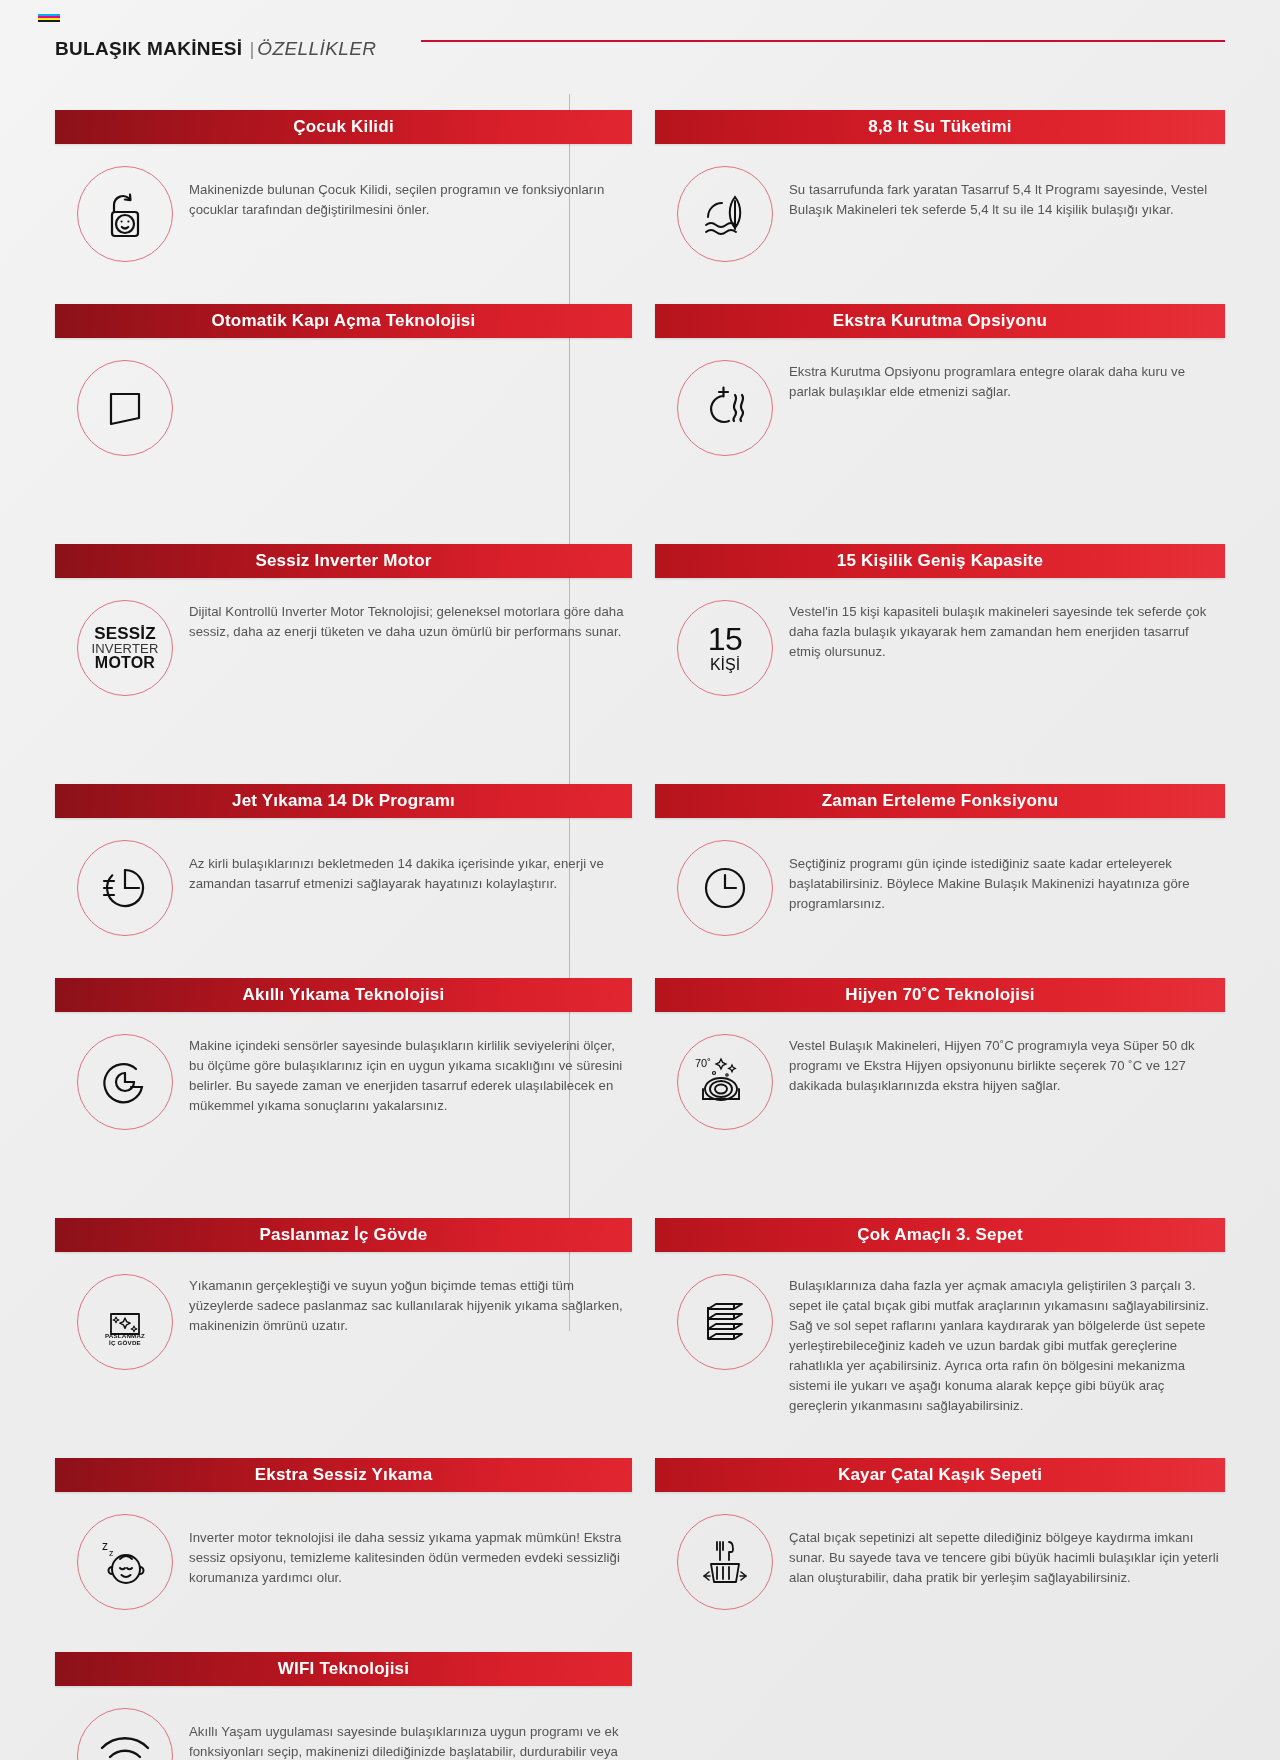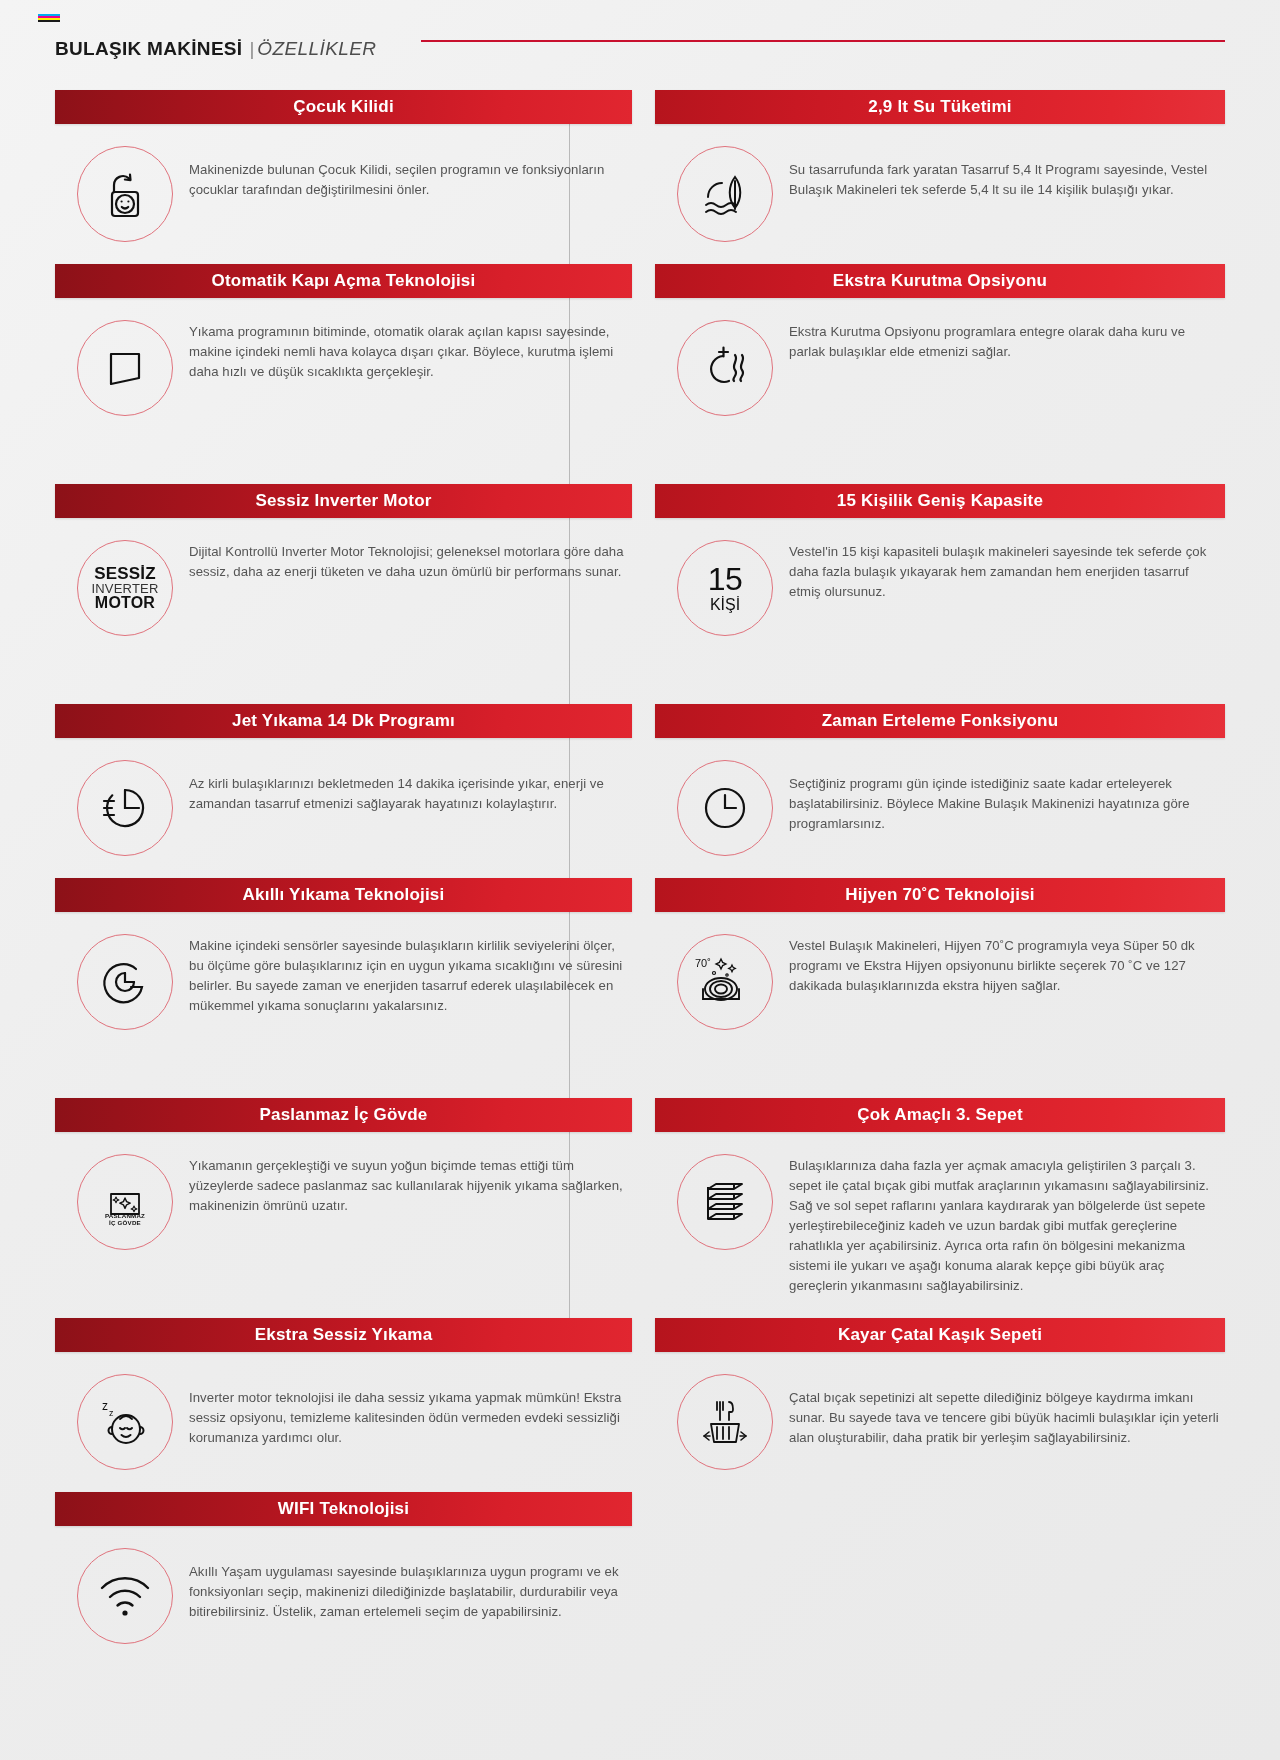--- a/index.html
+++ b/index.html
@@ -110,20 +110,21 @@
     height: 34px;
     background: linear-gradient(95deg, #8c1118 0%, #a3131c 22%, #c01722 52%, #d81f2a 78%, #e12630 100%);
     color: #ffffff;
     display: flex;
     align-items: center;
     justify-content: center;
     font-size: 17px;
     font-weight: bold;
     letter-spacing: 0.2px;
     box-shadow: 0 1px 2px rgba(0,0,0,0.12);
+    margin-top: 20px;
   }
   .banner.light {
     background: linear-gradient(95deg, #b5141d 0%, #c81823 25%, #d81f2a 55%, #e2262f 80%, #e63039 100%);
   }
   .banner.blank {
     background: transparent;
     box-shadow: none;
   }
 
   .feature {
@@ -223,21 +224,21 @@
               <circle cx="28" cy="38" r="9"></circle>
               <circle cx="24.6" cy="35.5" r="1.1" fill="#111" stroke="none"></circle>
               <circle cx="31.4" cy="35.5" r="1.1" fill="#111" stroke="none"></circle>
               <path d="M24.8 41 q3.2 3 6.4 0"></path>
             </svg>
           </div>
           <div class="feature-text">Makinenizde bulunan Çocuk Kilidi, seçilen programın ve fonksiyonların çocuklar tarafından değiştirilmesini önler.</div>
         </div>
       </div>
       <div class="col right">
-        <div class="banner light">2,9 lt Su Tüketimi</div>
+        <div class="banner light">8,8 lt Su Tüketimi</div>
         <div class="feature">
           <div class="icon-wrap">
             <svg width="58" height="54" viewBox="0 0 58 54" fill="none" stroke="#111" stroke-width="2" stroke-linecap="round">
               <path d="M12 30 a14 14 0 0 1 14 -14"></path>
               <path d="M39 10 c7 9 7 22 0 31 c-7 -9 -7 -22 0 -31 z"></path>
               <path d="M39 14 v28"></path>
               <path d="M10 38 q5 -4 10 0 t10 0 t10 0"></path>
               <path d="M10 45 q5 -4 10 0 t10 0 t10 0"></path>
             </svg>
           </div>
@@ -248,21 +249,20 @@
 
     <div class="row">
       <div class="col">
         <div class="banner">Otomatik Kapı Açma Teknolojisi</div>
         <div class="feature tall">
           <div class="icon-wrap">
             <svg width="52" height="52" viewBox="0 0 52 52" fill="none" stroke="#111" stroke-width="2.2" stroke-linejoin="round">
               <path d="M12 12 h28 v24 l-28 6 z"></path>
             </svg>
           </div>
-          <div class="feature-text top">Yıkama programının bitiminde, otomatik olarak açılan kapısı sayesinde, makine içindeki nemli hava kolayca dışarı çıkar. Böylece, kurutma işlemi daha hızlı ve düşük sıcaklıkta gerçekleşir.</div>
         </div>
       </div>
       <div class="col right">
         <div class="banner light">Ekstra Kurutma Opsiyonu</div>
         <div class="feature tall">
           <div class="icon-wrap">
             <svg width="56" height="50" viewBox="0 0 56 50" fill="none" stroke="#111" stroke-width="2.2" stroke-linecap="round">
               <path d="M26 13 a13 13 0 1 0 6 25"></path>
               <path d="M22 9 h9 M26.5 4.5 v9"></path>
               <path d="M38 12 c4 5 -4 10 0 15 c4 5 -4 8 -1 11"></path>

